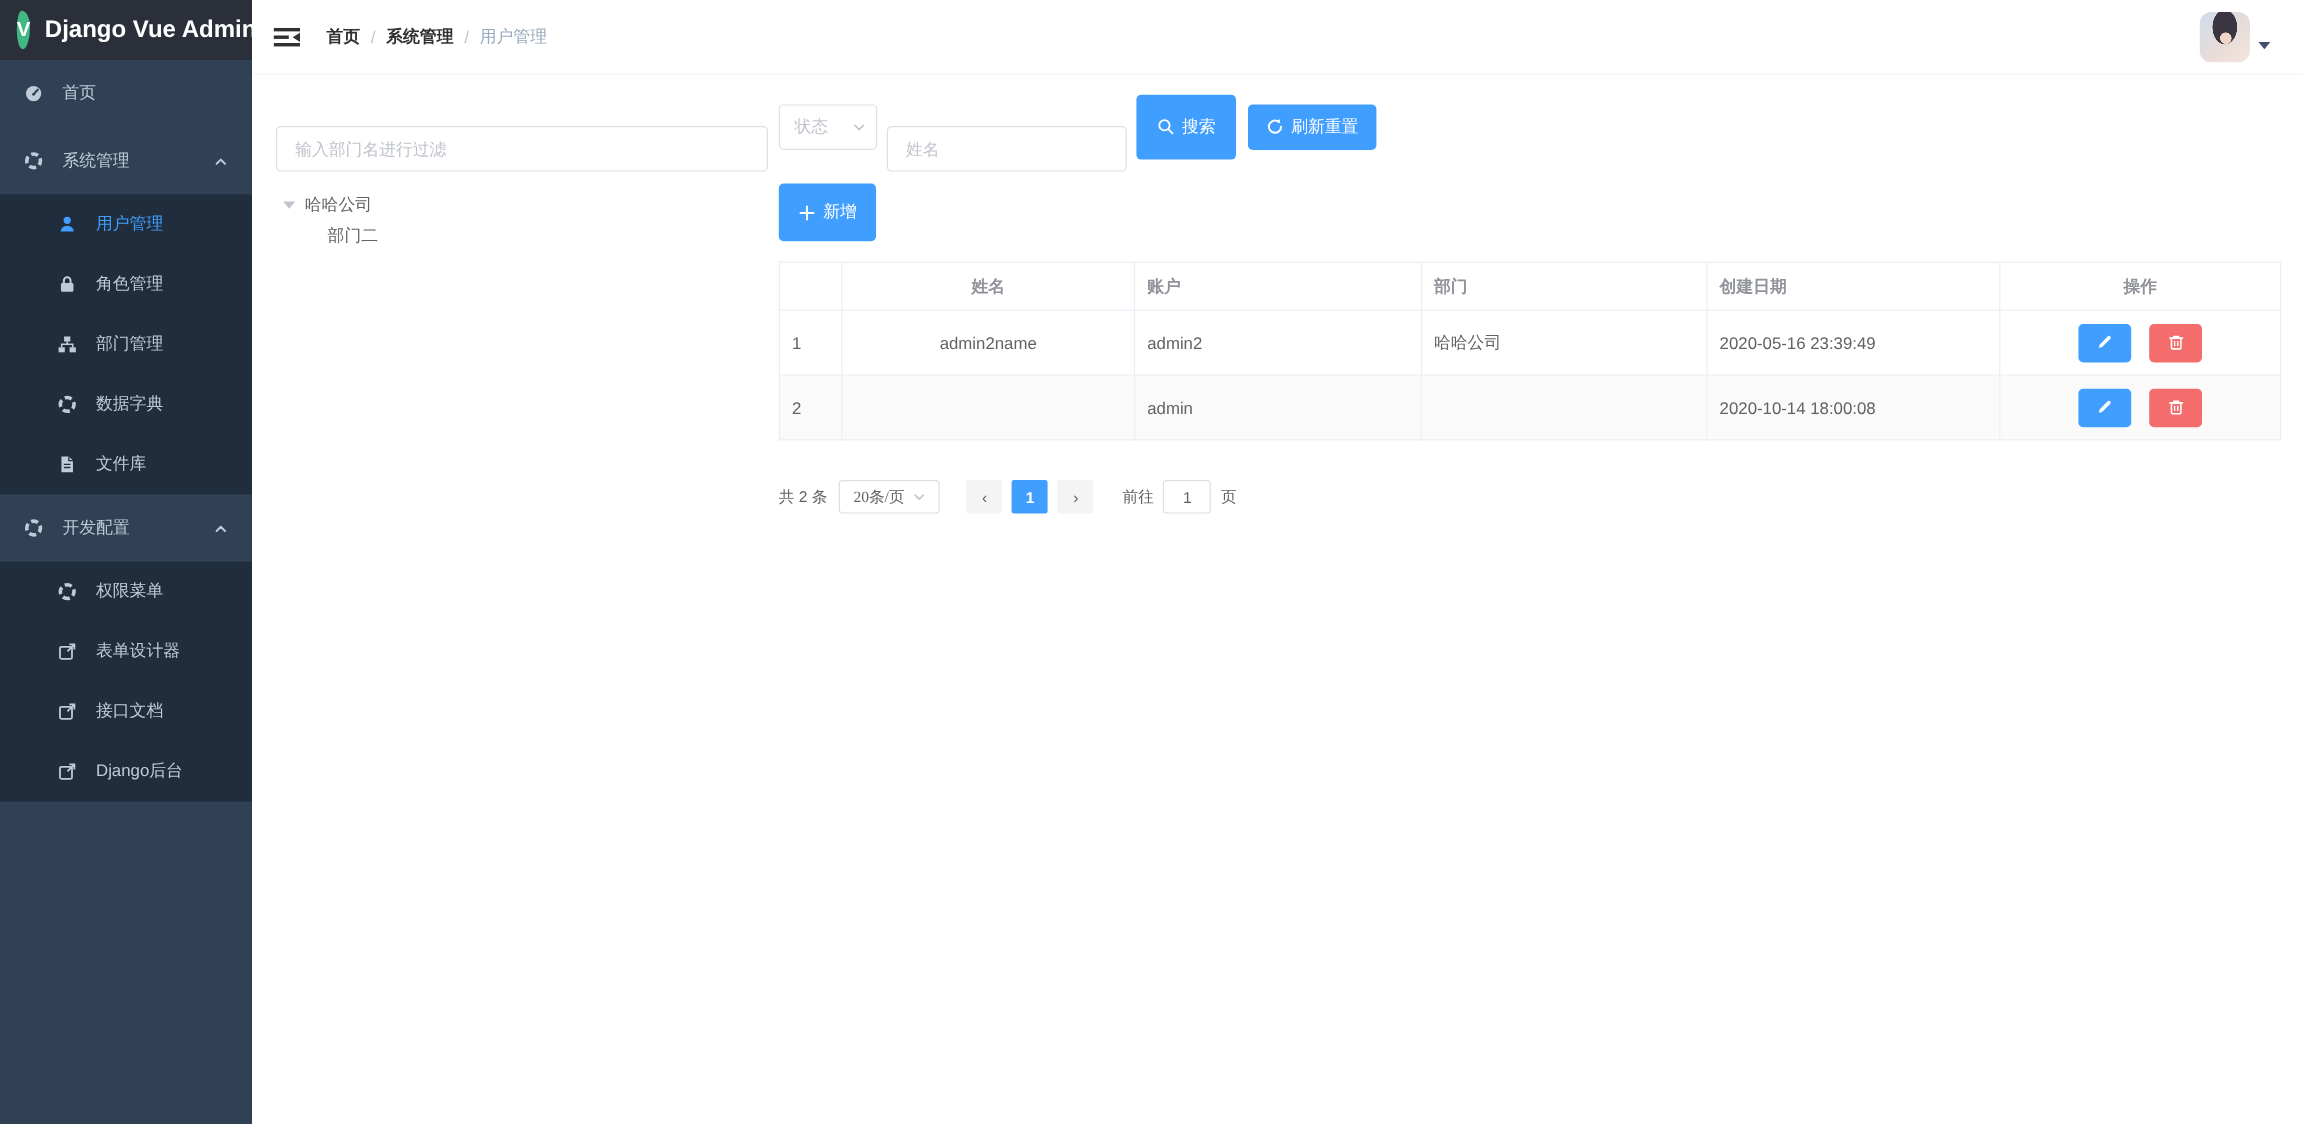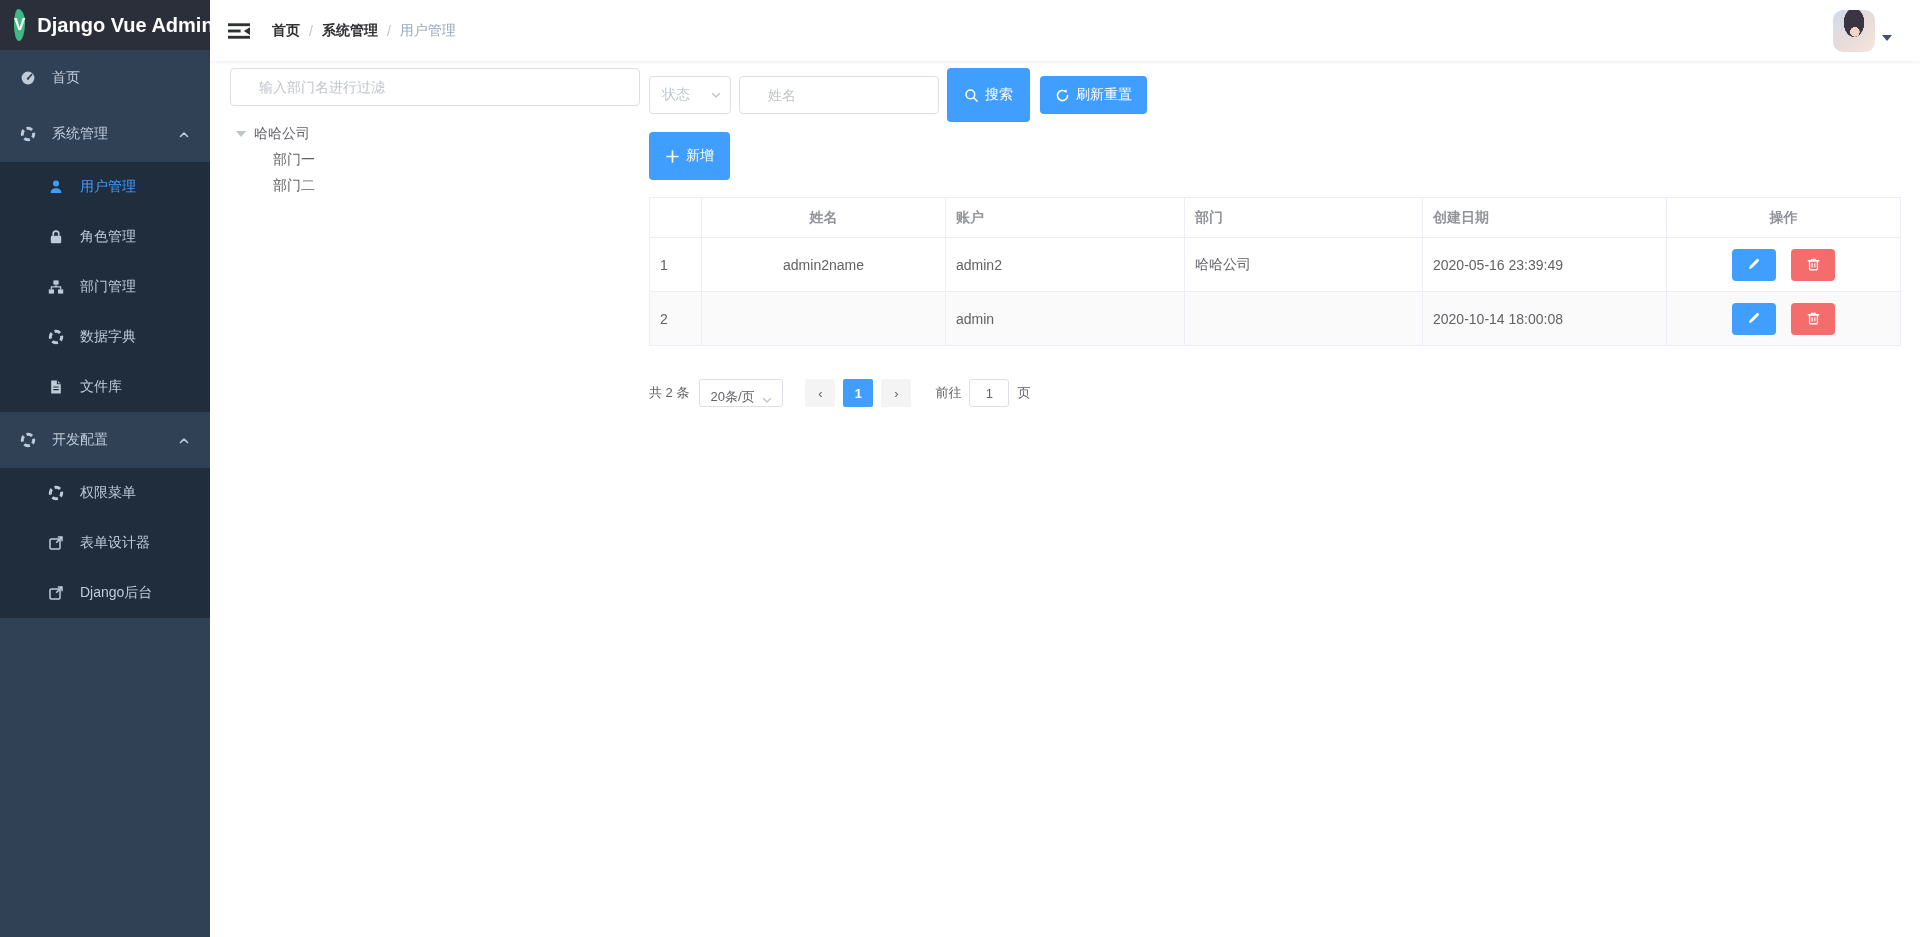--- a/index.html
+++ b/index.html
@@ -35,22 +35,22 @@
     background:
       radial-gradient(circle at 52% 52%, #f0d6c8 15%, rgba(240,214,200,0) 16%),
       radial-gradient(ellipse at 50% 30%, #3a3540 34%, rgba(58,53,64,0) 35%),
       linear-gradient(135deg,#cfdcec 0%,#e8dcd8 55%,#f4e6e0 100%); }
   .avatar-caret { width:0; height:0; border-left:5px solid transparent; border-right:5px solid transparent;
     border-top:6px solid #44506b; margin-left:7px; margin-top:14px; cursor:pointer; }
 
   
   .content { flex:1; display:flex; padding:7px 19px 0 20px; background:#fff; align-items:flex-start; }
   .left-panel { width:410px; flex-shrink:0; }
-  .text-input { height:38px; width:100%; border:1px solid #dcdfe6; border-radius:4px; padding:0 28px;
-    font-size:14px; color:#606266; outline:none; font-family:inherit; }
+  .text-input { height:38px; width:100%; border:1px solid #dcdfe6; border-radius:4px; padding:0 15px;
+    font-size:14px; color:#606266; outline:none; font-family:inherit;margin-top:37px; }
   .text-input::placeholder { color:#c0c4cc; }
   .tree { margin-top:15px; font-size:14px; color:#606266; }
   .tree-node { height:26px; display:flex; align-items:center; cursor:pointer; }
   .tree-caret { width:0; height:0; border-left:5px solid transparent; border-right:5px solid transparent;
     border-top:6px solid #c0c4cc; margin:0 8px 0 6px; }
   .tree-child { padding-left:43px; }
 
   .right-panel { flex:1; margin-left:9px; min-width:0; }
   .filter-row { display:flex; align-items:center; }
   .select-box { width:82px; height:38px; border:1px solid #dcdfe6; border-radius:4px; display:flex;
@@ -74,21 +74,21 @@
   tr.striped td { background:#fafafa; }
   .op-btn { width:44px; height:32px; border:none; border-radius:4px; margin:0 6px; cursor:pointer;
     display:inline-flex; align-items:center; justify-content:center; vertical-align:middle; }
   .op-edit { background:#409EFF; }
   .op-del { background:#F56C6C; }
 
   
   .pagination { display:flex; align-items:center; margin-top:33px; font-size:13px; color:#606266; }
   .pg-total { margin-right:10px; white-space:nowrap; }
   .pg-size { width:84px; height:28px; border:1px solid #dcdfe6; border-radius:3px; display:flex;
-    align-items:flex-end; justify-content:center; cursor:pointer; margin-right:22px; }
+    align-items:center; justify-content:center; cursor:pointer; margin-right:22px;font-family:Liberation Serif, serif; }
   .pg-size .sel-text { color:#606266; margin-right:6px; }
   .pg-btn { min-width:30px; height:28px; border:none; border-radius:2px; background:#f4f4f5; color:#606266;
     font-size:13px; cursor:pointer; margin-right:8px; display:inline-flex; align-items:center; justify-content:center; font-family:inherit; }
   .pg-btn.active { background:#409EFF; color:#fff; font-weight:bold; }
   .pg-goto { margin-left:16px; white-space:nowrap; }
   .pg-input { width:40px; height:28px; border:1px solid #dcdfe6; border-radius:3px; text-align:center;
     font-size:13px; color:#606266; margin:0 8px; outline:none; font-family:inherit; }
   .sel-caret { width:12px; height:12px; color:#c0c4cc; }
 </style>
 </head>
@@ -199,20 +199,26 @@
         <div class="menu-item">
           <svg class="mi-icon" viewBox="0 0 16 16">
               <use href="#i-extlink"></use>
             </svg>
           <span>表单设计器</span>
         </div>
         <div class="menu-item">
           <svg class="mi-icon" viewBox="0 0 16 16">
               <use href="#i-extlink"></use>
             </svg>
+          <span>接口文档</span>
+        </div>
+        <div class="menu-item">
+          <svg class="mi-icon" viewBox="0 0 16 16">
+              <use href="#i-extlink"></use>
+            </svg>
           <span>Django后台</span>
         </div>
       </div>
 
     </nav>
   </aside>
 
   <div class="main">
 
     <header class="navbar">
@@ -238,23 +244,20 @@
     </header>
 
     <main class="content">
 
       <div class="left-panel">
         <input class="text-input" placeholder="输入部门名进行过滤" style="">
         <div class="tree">
           <div class="tree-node">
             <span class="tree-caret"></span>
             <span>哈哈公司</span>
-          </div>
-          <div class="tree-node tree-child">
-            <span>部门一</span>
           </div>
           <div class="tree-node tree-child">
             <span>部门二</span>
           </div>
         </div>
       </div>
 
       <div class="right-panel">
 
         <div class="filter-row">

